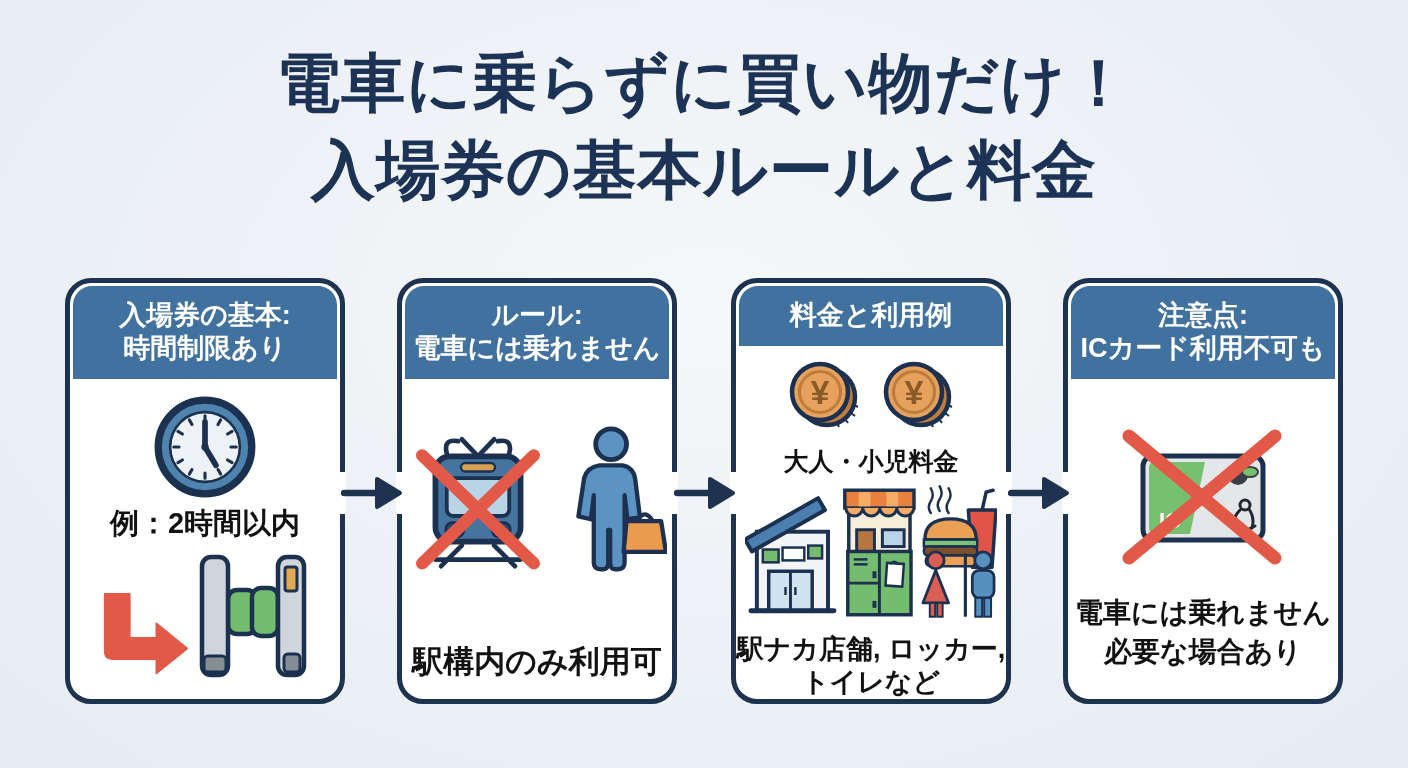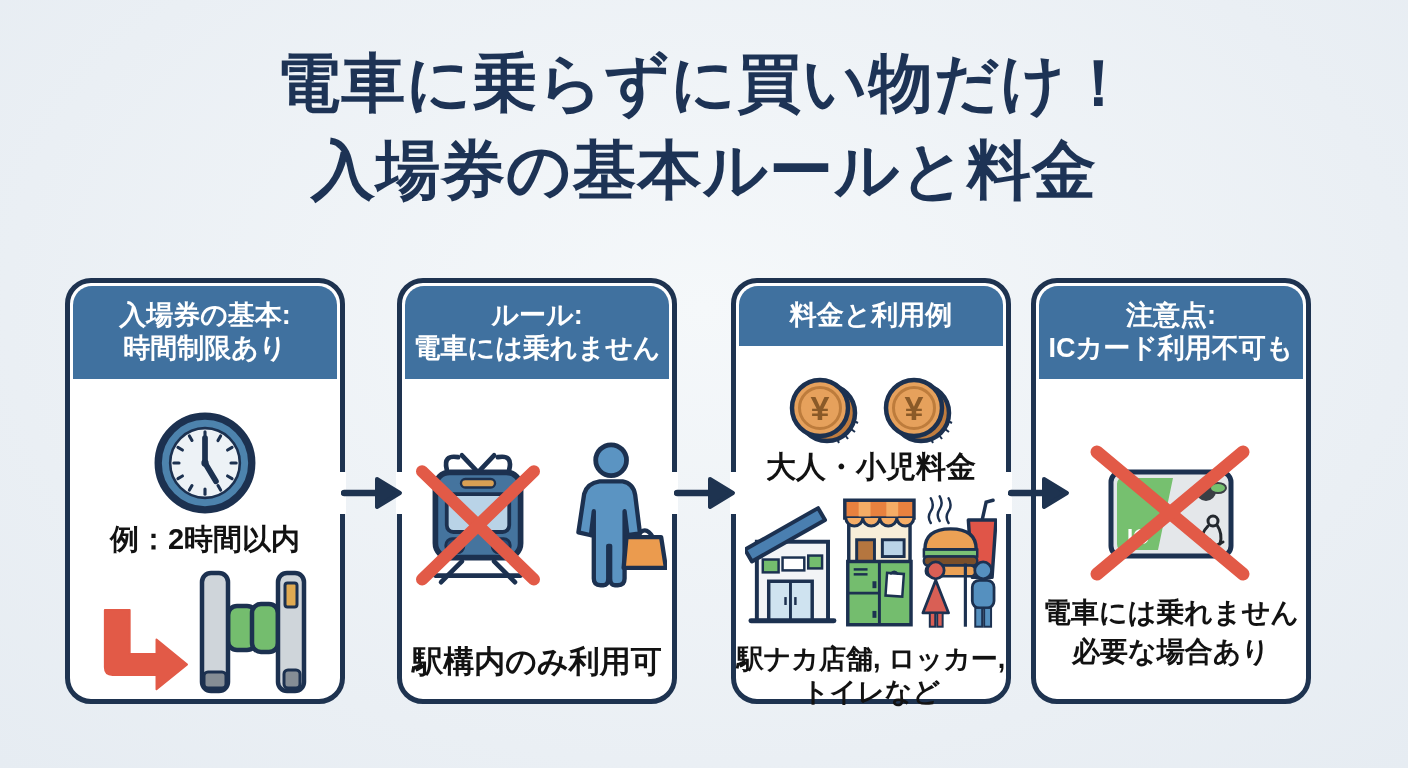--- a/index.html
+++ b/index.html
@@ -8,34 +8,34 @@
     background:radial-gradient(ellipse at 50% 40%, #f5f8fa 0%, #eaeff4 70%, #e6ecf2 100%);
     font-family:"Liberation Sans","DejaVu Sans",sans-serif;
   }
   .title{
     position:absolute;top:40px;left:0;width:100%;text-align:center;
     font-size:64px;font-weight:bold;line-height:87px;color:#1d3355;letter-spacing:1px;
   }
   .card{
     position:absolute;top:278px;width:280px;height:426px;box-sizing:border-box;
     background:#ffffff;border:5px solid #1e3350;border-radius:26px;
-    display:flex;flex-direction:column;gap:16px;
+    display:flex;flex-direction:column;
   }
-  .card-1{left:65px}.card-2{left:397px}.card-3{left:731px}.card-4{left:1031px}
+  .card-1{left:65px}.card-2{left:397px}.card-3{left:731px}.card-4{left:1063px}
   .card-header{
     margin:3px;background:#40719f;border-radius:19px 19px 0 0;
     color:#ffffff;font-weight:bold;font-size:27px;line-height:33px;
     text-align:center;padding:13px 2px 14px;
   }
   .card-header span{display:block;}
   .card-body{flex:1;display:flex;flex-direction:column;align-items:center;}
   .caption{font-weight:bold;color:#121212;text-align:center;}
   .cap-1{font-size:29px;margin-top:1px;}
   .cap-2{font-size:31px;margin-top:auto;margin-bottom:16px;}
-  .cap-3a{font-size:30px;margin-top:2px;}
+  .cap-3a{font-size:25px;margin-top:16px;}
   .cap-3b{font-size:27px;line-height:33px;margin-top:11px;}
   .cap-4{font-size:28px;line-height:39px;margin-top:auto;margin-bottom:28px;}
   .clock-wrap{margin-top:13px;}
   .gate-row{display:flex;align-items:flex-end;gap:8px;margin-top:10px;}
   .icons-row{display:flex;align-items:flex-start;gap:12px;margin-top:42px;}
   .coins-row{display:flex;gap:20px;margin-top:12px;}
   .cluster-wrap{margin-top:6px;}
   .ic-wrap{margin-top:46px;}
   
   .border-gap{position:absolute;top:472px;height:42px;width:8px;background:#ffffff;}

